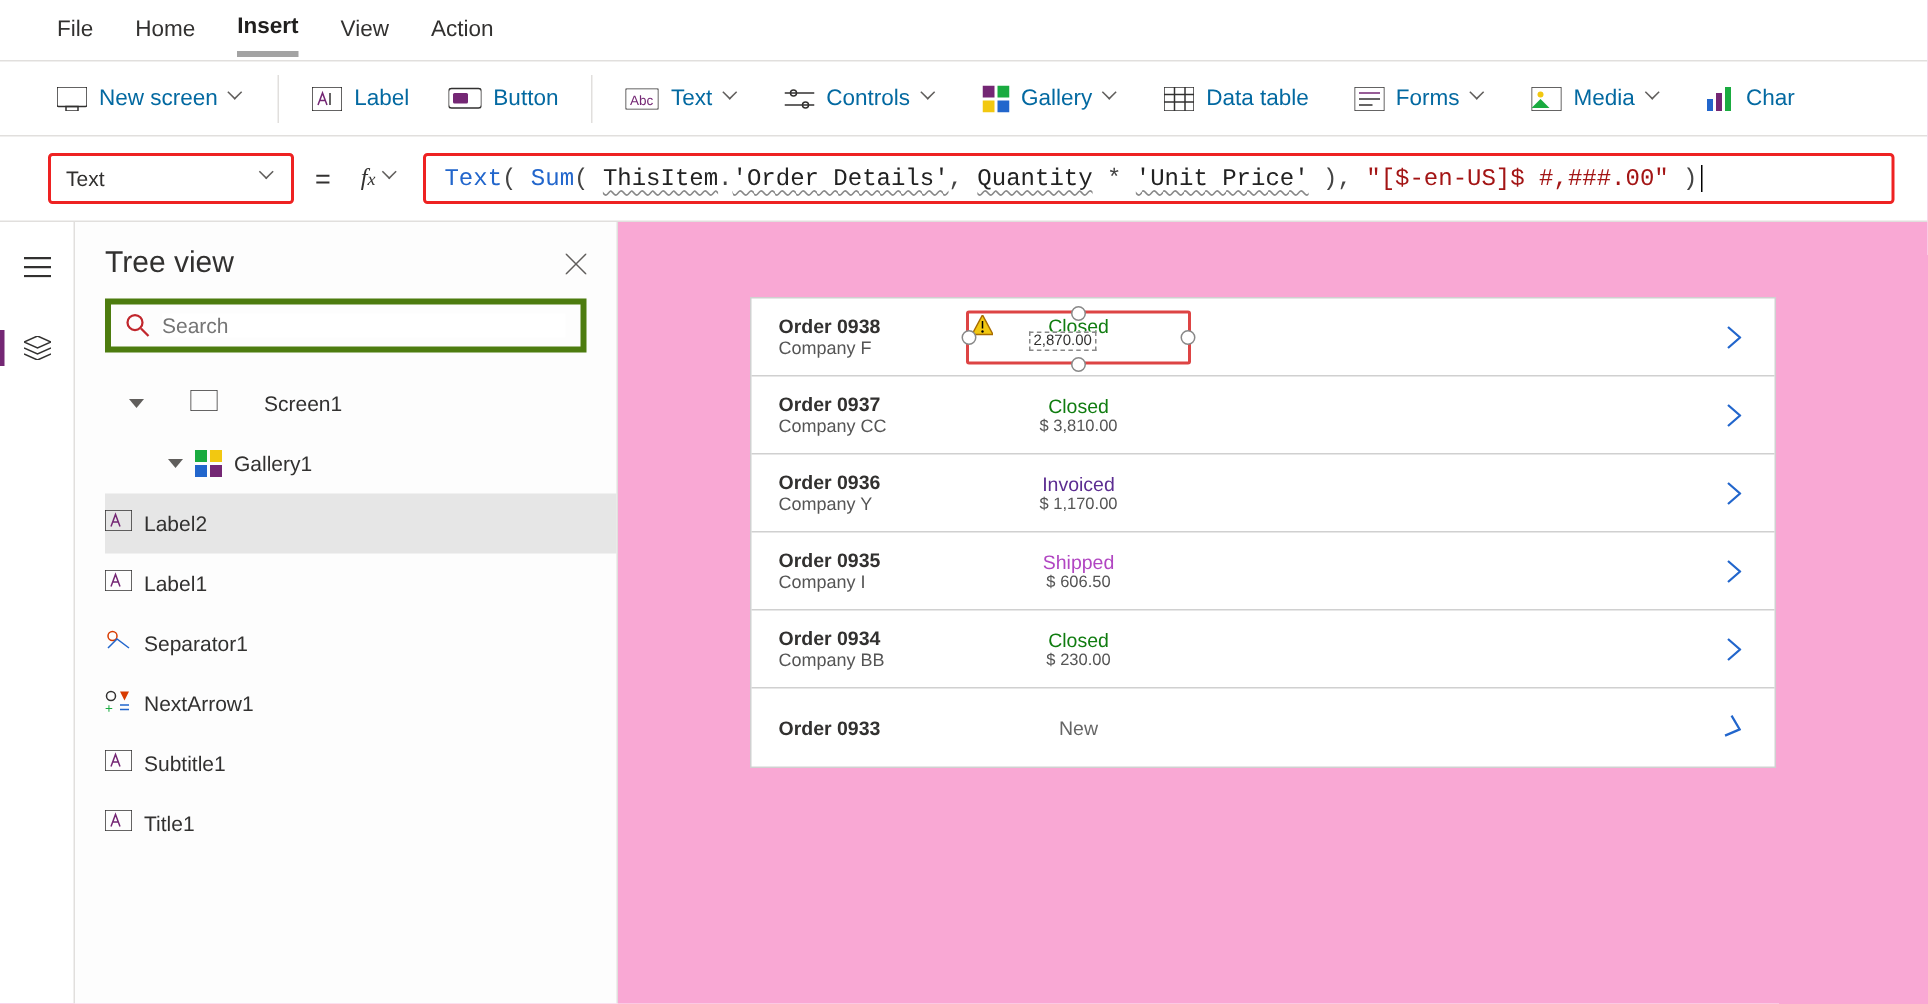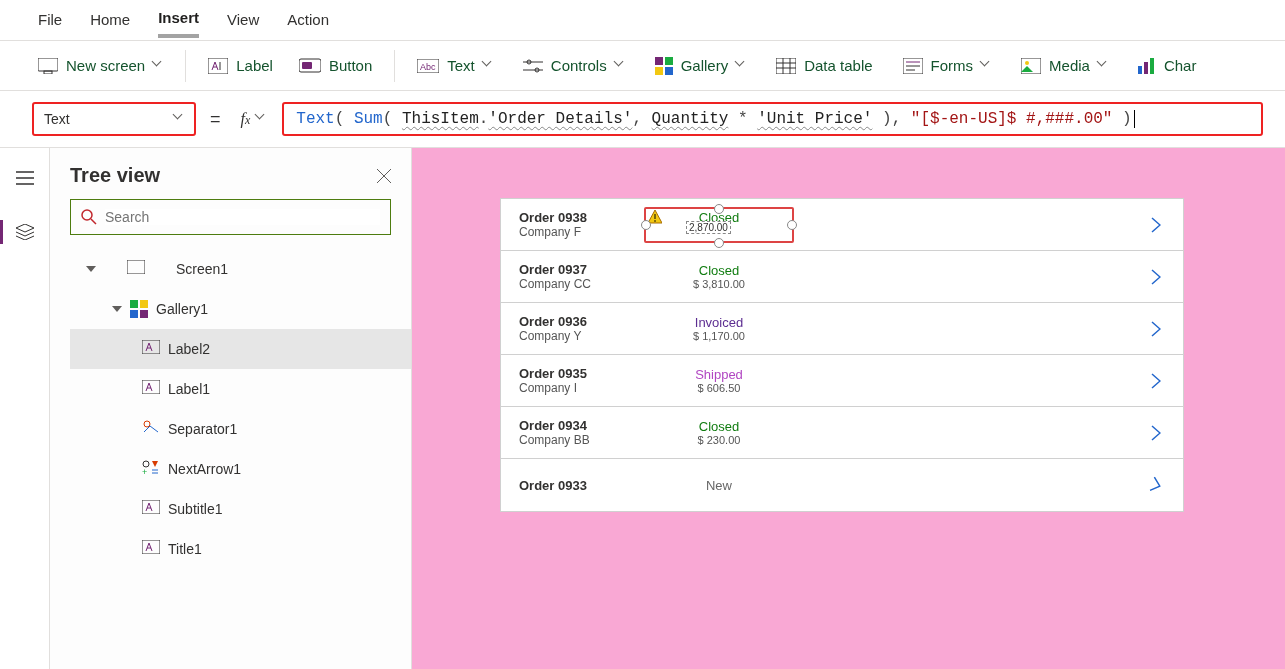--- a/index.html
+++ b/index.html
@@ -7,21 +7,21 @@
 
 
 .menubar { display: flex; padding: 6px 38px 0 38px; height: 40px; align-items: center; gap: 28px; }
 .menubar span { font-size: 15px; color: #323130; padding-bottom: 8px; cursor: pointer; }
 .menubar span.active { color: #201f1e; font-weight: 600; border-bottom: 4px solid #a3a3a3; }
 
 
 .ribbon { display: flex; align-items: center; height: 50px; border-top: 1px solid #e1dfdd; padding: 0 22px; gap: 6px; }
 .ribbon .grp { display: flex; align-items: center; padding: 0 16px; height: 100%; }
 .ribbon .sep { width: 1px; height: 32px; background: #e1dfdd; }
-.ribbon-item { display: flex; align-items: center; gap: 8px; cursor: pointer; font-size: 15px; color: #14532d; }
+.ribbon-item { display: flex; align-items: center; gap: 8px; cursor: pointer; font-size: 15px; color: #0369a1; }
 .icon-box { display: inline-flex; align-items: center; justify-content: center; }
 .chev-d { width: 10px; height: 10px; display: inline-block; }
 .chev-d::before { content:''; display:block; width:6px; height:6px; border-right:1px solid #605e5c; border-bottom:1px solid #605e5c; transform: rotate(45deg); margin-top:-3px; }
 
 
 .formulabar { display:flex; align-items:center; height:58px; padding: 0 22px 0 32px; border-top:1px solid #e1dfdd; border-bottom:1px solid #e1dfdd; gap:10px; }
 .prop-select { width:164px; height:34px; border:2px solid #e22; border-radius:3px; display:flex; align-items:center; justify-content:space-between; padding:0 10px; font-size:14px; background:#fff; cursor:pointer; }
 .eq { font-size:18px; color:#323130; padding: 0 4px; }
 .fx { display:flex; align-items:center; gap:6px; padding:0 6px; cursor:pointer; }
 .fx em { font-style: italic; font-family: "Segoe UI", serif; font-size:16px; }
@@ -34,31 +34,31 @@
 .cursor { display:inline-block; width:1px; height:18px; background:#000; margin-left:2px; vertical-align:middle; }
 
 
 .body { display:flex; height: calc(669px - 40px - 50px - 58px); }
 .rail { width:50px; border-right:1px solid #e1dfdd; display:flex; flex-direction:column; align-items:center; padding-top:14px; gap:22px; }
 .rail .railbtn { width:32px; height:32px; display:flex; align-items:center; justify-content:center; cursor:pointer; position:relative; }
 .rail .railbtn.active::before { content:''; position:absolute; left:-9px; top:4px; width:3px; height:24px; background:#742774; }
 
 .panel { width:362px; border-right:1px solid #e1dfdd; background:#fdfdfd; display:flex; flex-direction:column; }
 .panel-header { display:flex; align-items:center; justify-content:space-between; padding:16px 20px 8px 20px; }
-.panel-header h2 { font-size:20px; font-weight:700; }
+.panel-header h2 { font-size:20px; font-weight:400; }
 .panel-header .close { font-size:16px; cursor:pointer; color:#605e5c; }
 .search-wrap { padding: 4px 20px 10px 20px; }
-.search-box { height:36px; border:1px solid #4d7c0f; display:flex; align-items:center; padding:0 10px; gap:8px; }
+.search-box { height:36px; border:4px solid #4d7c0f; display:flex; align-items:center; padding:0 10px; gap:8px; }
 .search-box input { border:none; outline:none; font-size:14px; flex:1; }
 .tree { padding: 4px 0 0 20px; font-size:14px; }
 .tree-row { display:flex; align-items:center; gap:8px; height:40px; cursor:pointer; user-select:none; }
 .tree-row.selected { background:#e6e6e6; }
 .tree .indent-1 { padding-left: 16px; gap: 31px; }
 .tree .indent-2 { padding-left: 42px; }
-.tree .indent-3 { padding-left: 72px; }
+.tree .indent-3 { }
 .expander { width:10px; height:10px; display:inline-flex; align-items:center; justify-content:center; }
 .expander.open::before { content:''; width:0;height:0;border-left:5px solid transparent;border-right:5px solid transparent;border-top:6px solid #605e5c; }
 .treeicon { width:18px; height:18px; display:inline-flex; }
 
 .canvas { flex:1; background:#f9a8d4; position:relative; }
 .gallery { position:absolute; left:88px; top:50px; width:684px; background:#fff; border:1px solid #d0d0d0; }
 .grow { display:flex; align-items:center; border-bottom:1px solid #d0d0d0; padding:0 26px 0 18px; height:52px; position:relative; }
 .grow:last-child { border-bottom:none; }
 .ordcol { width:120px; }
 .ordcol .ord { font-weight:700; font-size:13px; }

